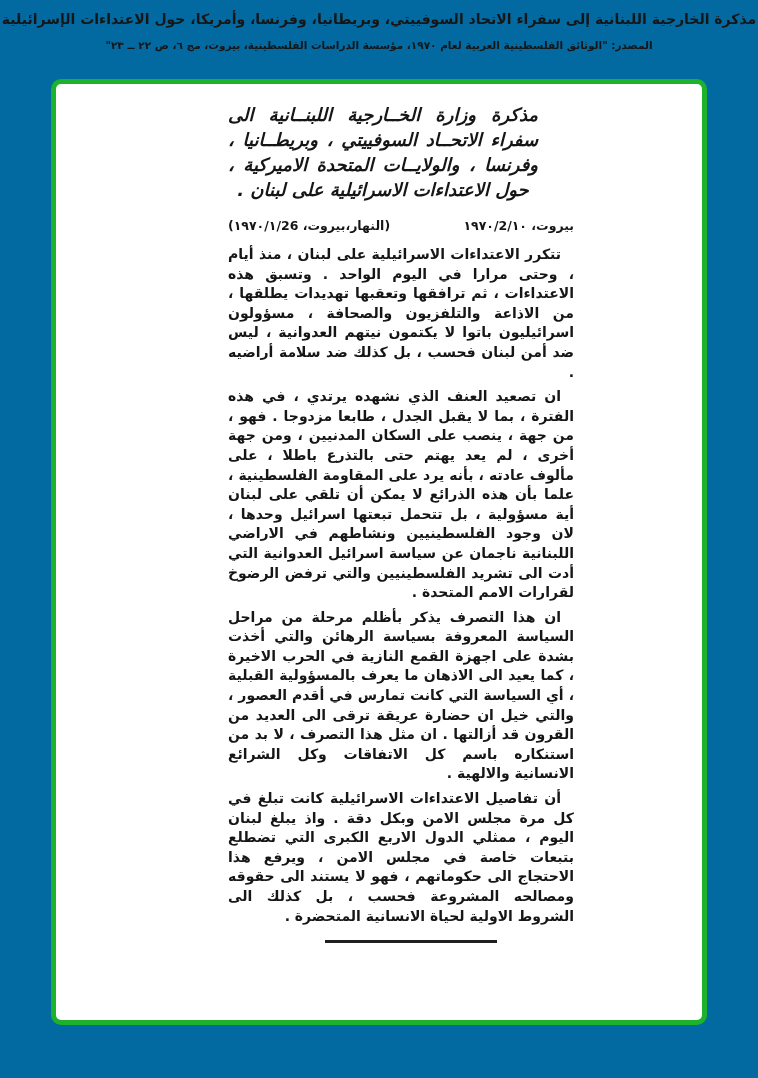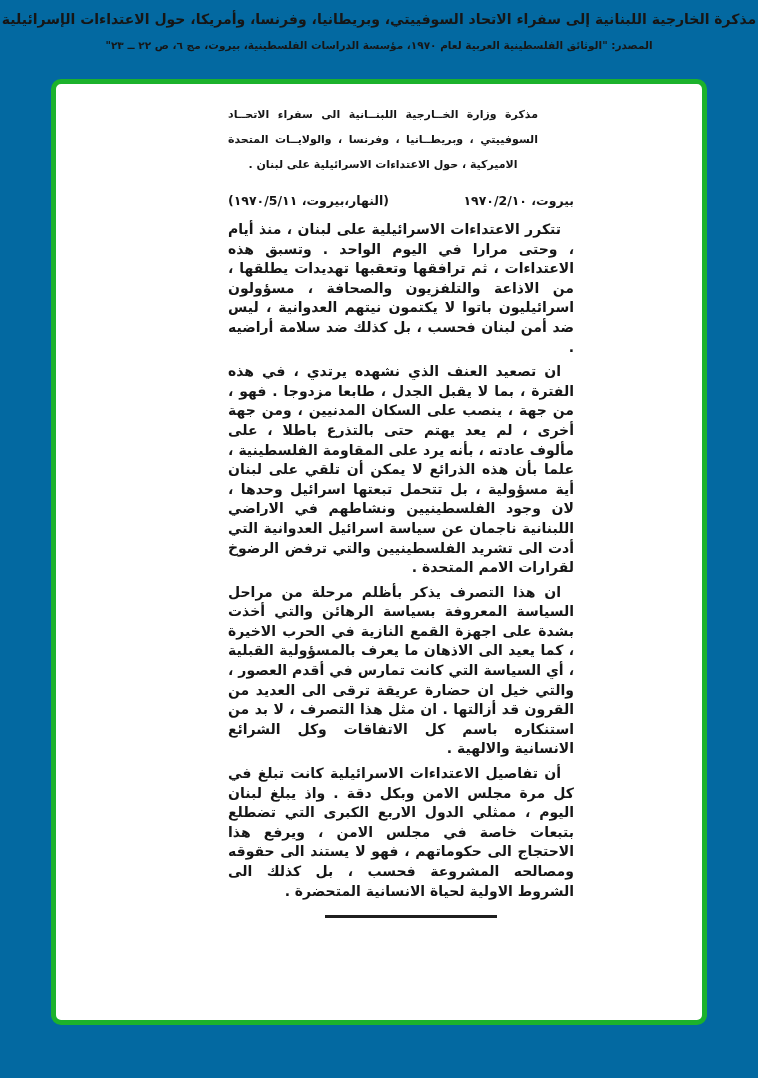--- a/index.html
+++ b/index.html
@@ -48,26 +48,27 @@
   .doc {
     position: absolute;
     top: 18px;
     right: 128px;
     width: 346px;
     direction: rtl;
     font-weight: bold;
     color: #161616;
   }
   .doc-title {
-    font-size: 11px;
+    font-size: 18px;
     line-height: 25px;
     text-align: justify;
     text-align-last: center;
     margin: 0 36px 0 0;
     letter-spacing: -0.2px;
+    font-style: italic;
   }
   .dateline {
     display: flex;
     justify-content: space-between;
     align-items: baseline;
     font-size: 12.5px;
     margin: 16px 0 12px 0;
   }
   .body-par {
     font-size: 14px;
@@ -95,21 +96,21 @@
     <div class="h-source">المصدر: "الوثائق الفلسطينية العربية لعام ١٩٧٠، مؤسسة الدراسات الفلسطينية، بيروت، مج ٦، ص ٢٢ ــ ٢٣"</div>
   </div>
 
   <div class="green-box">
     <div class="doc">
 
       <div class="doc-title">مذكرة وزارة الخــارجية اللبنــانية الى سفراء الاتحــاد السوفييتي ، وبريطــانيا ، وفرنسا ، والولايــات المتحدة الاميركية ، حول الاعتداءات الاسرائيلية على لبنان .</div>
 
       <div class="dateline">
         <span>بيروت، ١٩٧٠/2/١٠</span>
-        <span>(النهار،بيروت، ١٩٧٠/5/١١)</span>
+        <span>(النهار،بيروت، ١٩٧٠/١/26)</span>
       </div>
 
       <p class="body-par">تتكرر الاعتداءات الاسرائيلية على لبنان ، منذ أيام ، وحتى مرارا في اليوم الواحد . وتسبق هذه الاعتداءات ، ثم ترافقها وتعقبها تهديدات يطلقها ، من الاذاعة والتلفزيون والصحافة ، مسؤولون اسرائيليون باتوا لا يكتمون نيتهم العدوانية ، ليس ضد أمن لبنان فحسب ، بل كذلك ضد سلامة أراضيه .</p>
 
       <p class="body-par">ان تصعيد العنف الذي نشهده يرتدي ، في هذه الفترة ، بما لا يقبل الجدل ، طابعا مزدوجا . فهو ، من جهة ، ينصب على السكان المدنيين ، ومن جهة أخرى ، لم يعد يهتم حتى بالتذرع باطلا ، على مألوف عادته ، بأنه يرد على المقاومة الفلسطينية ، علما بأن هذه الذرائع لا يمكن أن تلقي على لبنان أية مسؤولية ، بل تتحمل تبعتها اسرائيل وحدها ، لان وجود الفلسطينيين ونشاطهم في الاراضي اللبنانية ناجمان عن سياسة اسرائيل العدوانية التي أدت الى تشريد الفلسطينيين والتي ترفض الرضوخ لقرارات الامم المتحدة .</p>
 
 
       <p class="body-par">ان هذا التصرف يذكر بأظلم مرحلة من مراحل السياسة المعروفة بسياسة الرهائن والتي أخذت بشدة على اجهزة القمع النازية في الحرب الاخيرة ، كما يعيد الى الاذهان ما يعرف بالمسؤولية القبلية ، أي السياسة التي كانت تمارس في أقدم العصور ، والتي خيل ان حضارة عريقة ترقى الى العديد من القرون قد أزالتها . ان مثل هذا التصرف ، لا بد من استنكاره باسم كل الاتفاقات وكل الشرائع الانسانية والالهية .</p>
 
       <p class="body-par">أن تفاصيل الاعتداءات الاسرائيلية كانت تبلغ في كل مرة مجلس الامن وبكل دقة . واذ يبلغ لبنان اليوم ، ممثلي الدول الاربع الكبرى التي تضطلع بتبعات خاصة في مجلس الامن ، ويرفع هذا الاحتجاج الى حكوماتهم ، فهو لا يستند الى حقوقه ومصالحه المشروعة فحسب ، بل كذلك الى الشروط الاولية لحياة الانسانية المتحضرة .</p>

